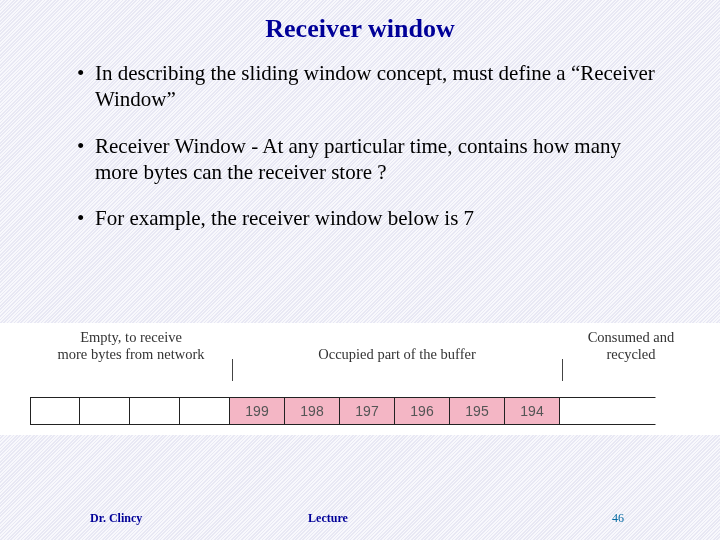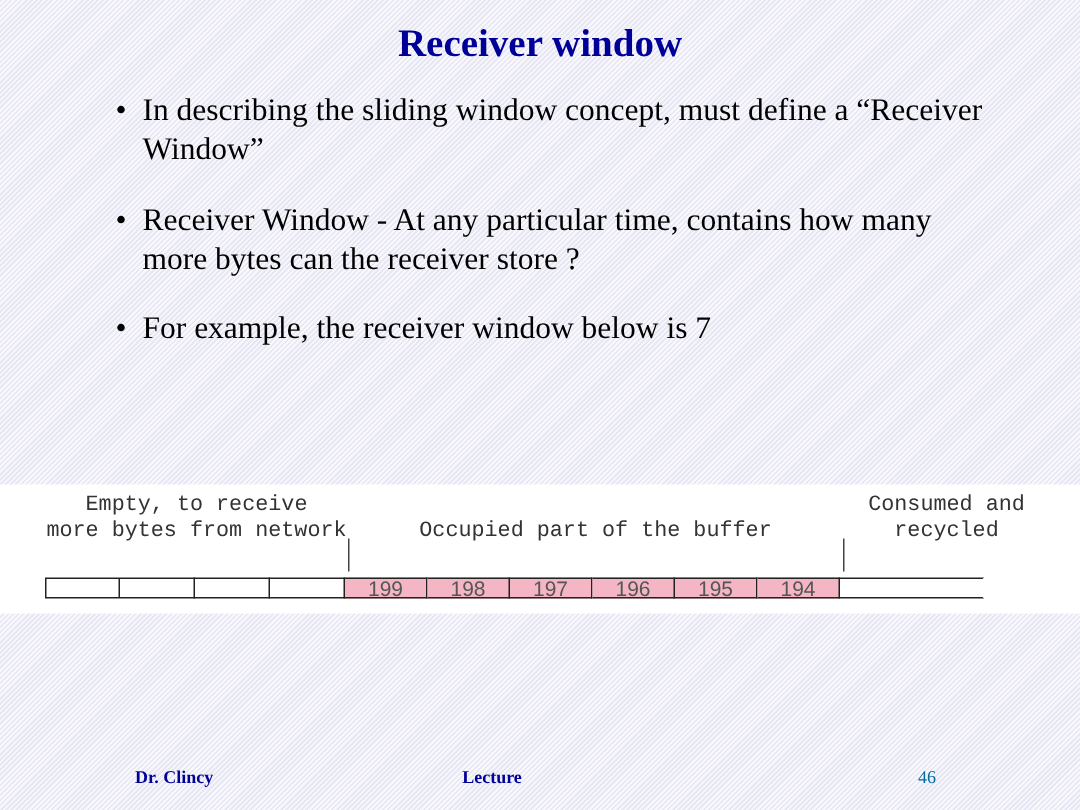--- a/index.html
+++ b/index.html
@@ -46,43 +46,43 @@
   .diagram-wrap {
     position: absolute;
     left: 0;
     top: 323px;
     width: 720px;
     background: #fff;
     padding: 6px 0 10px 0;
   }
   .labels {
     display: flex;
-    font-family: Liberation Mono, monospace;
+    font-family: Liberation Serif, serif;
     font-size: 14.5px;
     color: #333;
     text-align: right;
     line-height: 1.15;
   }
   .label-col { display:flex; flex-direction:column; align-items:center; justify-content:flex-end; padding-bottom:3px;}
   .label-left  { width: 232px; padding-left: 30px; }
   .label-mid   { width: 330px; }
   .label-right { width: 158px; padding-right: 20px;}
   .vline {
     position: absolute;
     width: 1px;
     background: #444;
     top: 36px;
     height: 22px;
   }
   .vline.a { left: 232px; }
   .vline.b { left: 562px; }
   .buffer {
     display: flex;
-    margin: 20px 30px 0 30px;
-    height: 14px;
+    margin: 32px 30px 0 30px;
+    height: 28px;
   }
   .cell {
     border: 1px solid #222;
     font-family: Arial, Helvetica, sans-serif;
     font-size: 14px;
     display: flex;
     align-items: center;
     justify-content: center;
     background: #fff;
     color: #555;

